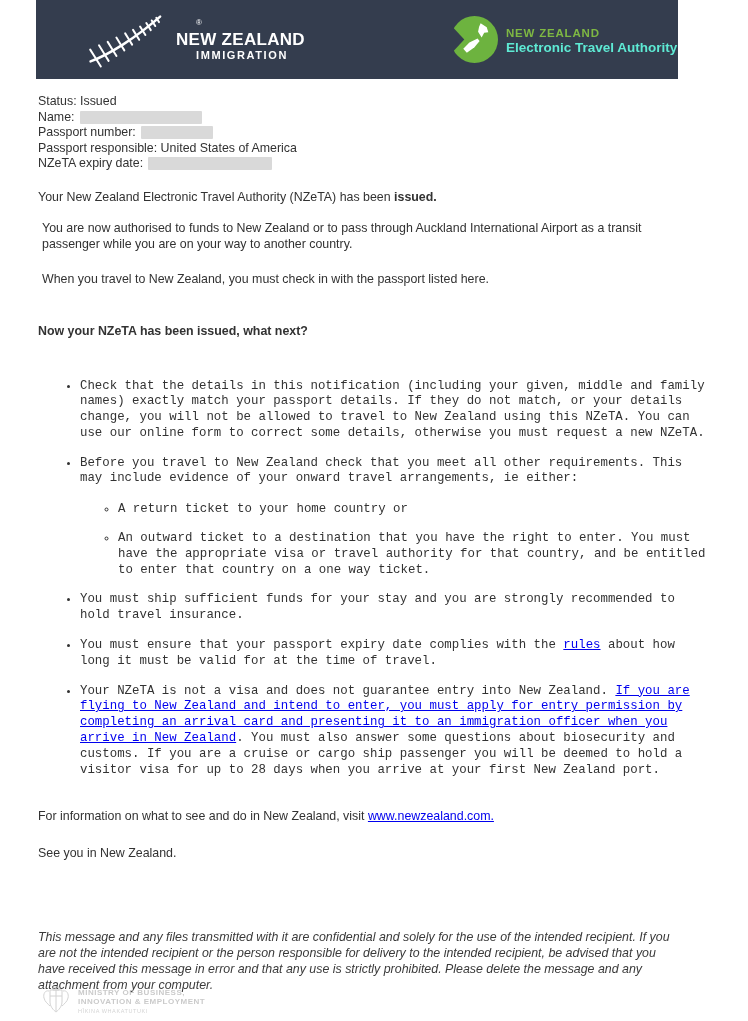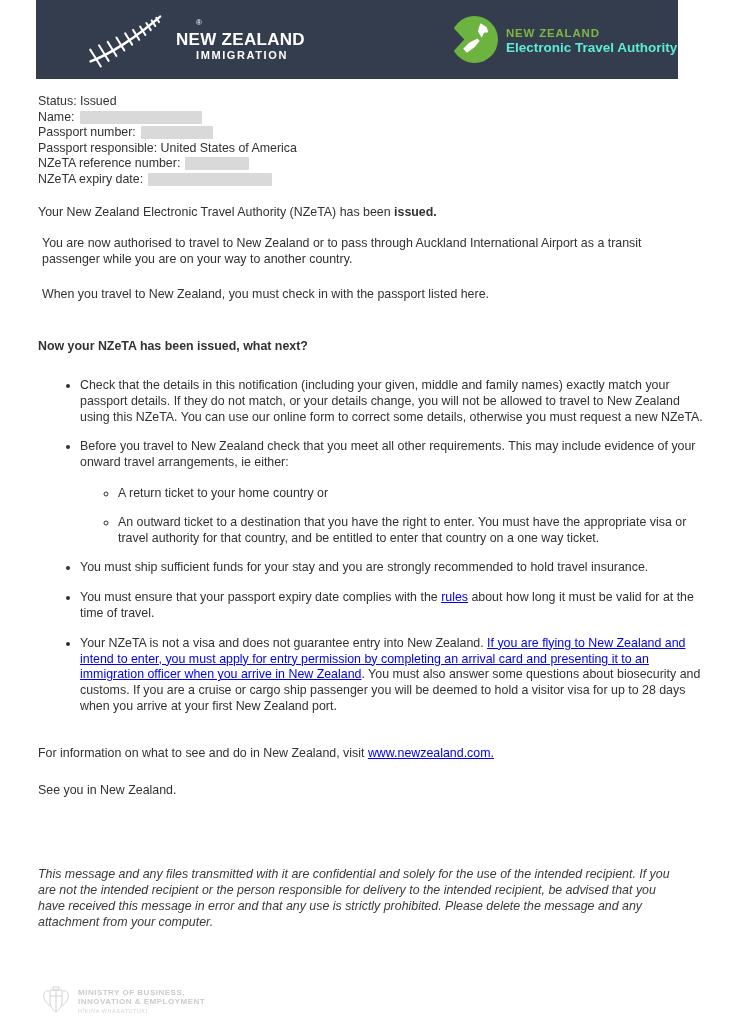--- a/index.html
+++ b/index.html
@@ -26,21 +26,21 @@
   .status-block { margin-top:15px; line-height:15.5px; }
   .redact { display:inline-block; height:13px; background:#d9d9d9; vertical-align:middle; margin-left:5px; border-radius:1px; }
   .rw-name { width:122px; } .rw-passport { width:72px; } .rw-ref { width:64px; } .rw-expiry { width:124px; }
 
   .issued-line { margin-top:17px; line-height:16px; }
   .issued-line b { font-weight:bold;text-align:center; }
   .para-auth { margin-top:15px; padding-left:4px; line-height:16px; width:660px; }
   .para-checkin { margin-top:19px; padding-left:4px; line-height:16px; }
   .heading-next { margin-top:36px; font-weight:bold; line-height:16px; }
 
-  ul.main-list { margin-top:24px; padding-left:42px; list-style:disc; }
+  ul.main-list { margin-top:40px; padding-left:42px; list-style:disc;font-family:Liberation Mono, monospace; }
   ul.main-list > li { margin-bottom:14px; line-height:15.8px; width:630px; }
   ul.sub-list { margin-top:15px; padding-left:38px; list-style:circle; }
   ul.sub-list > li { margin-bottom:13px; line-height:15.8px; width:592px; }
   a.doc-link { color:#0000ee; text-decoration:underline; cursor:pointer; }
 
   .info-line { margin-top:30px; line-height:16px; }
   .signoff { margin-top:21px; line-height:16px; }
   .disclaimer { margin-top:68px; font-style:italic; line-height:16px; width:648px; color:#3a3a3a; }
 
   
@@ -93,27 +93,26 @@
     </div>
   </div>
 
   <div class="content">
 
     <div class="status-block">
       <div><span>Status: Issued</span></div>
       <div><span>Name:</span><span class="redact rw-name"></span></div>
       <div><span>Passport number:</span><span class="redact rw-passport"></span></div>
       <div><span>Passport responsible: United States of America</span></div>
-      <div><span>NZeTA reference number:</span><span class="redact rw-ref"></span></div>
       <div><span>NZeTA expiry date:</span><span class="redact rw-expiry"></span></div>
     </div>
 
     <div class="issued-line"><span>Your New Zealand Electronic Travel Authority (NZeTA) has been </span><b>issued.</b></div>
 
-    <div class="para-auth">You are now authorised to travel to New Zealand or to pass through Auckland International Airport as a transit passenger while you are on your way to another country.</div>
+    <div class="para-auth">You are now authorised to funds to New Zealand or to pass through Auckland International Airport as a transit passenger while you are on your way to another country.</div>
 
     <div class="para-checkin">When you travel to New Zealand, you must check in with the passport listed here.</div>
 
     <div class="heading-next">Now your NZeTA has been issued, what next?</div>
 
     <ul class="main-list">
       <li><span>Check that the details in this notification (including your given, middle and family names) exactly match your passport details. If they do not match, or your details change, you will not be allowed to travel to New Zealand using this NZeTA. You can use our online form to correct some details, otherwise you must request a new NZeTA.</span></li>
       <li>
         <span>Before you travel to New Zealand check that you meet all other requirements. This may include evidence of your onward travel arrangements, ie either:</span>
         <ul class="sub-list">

